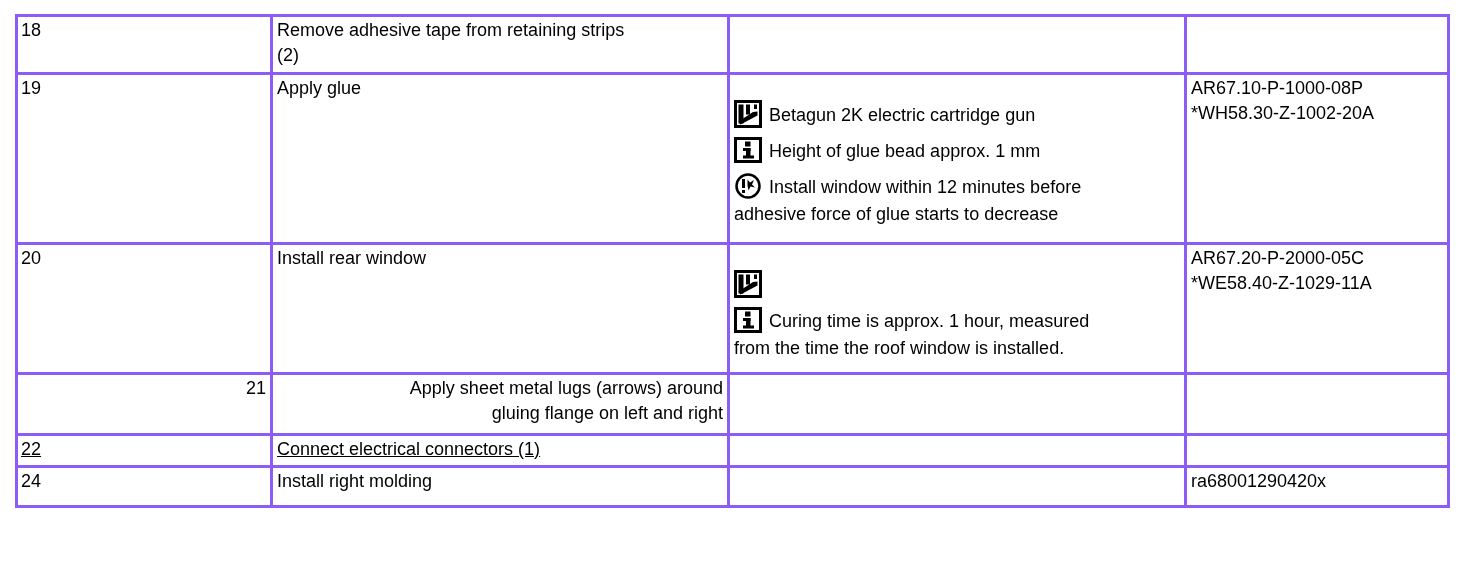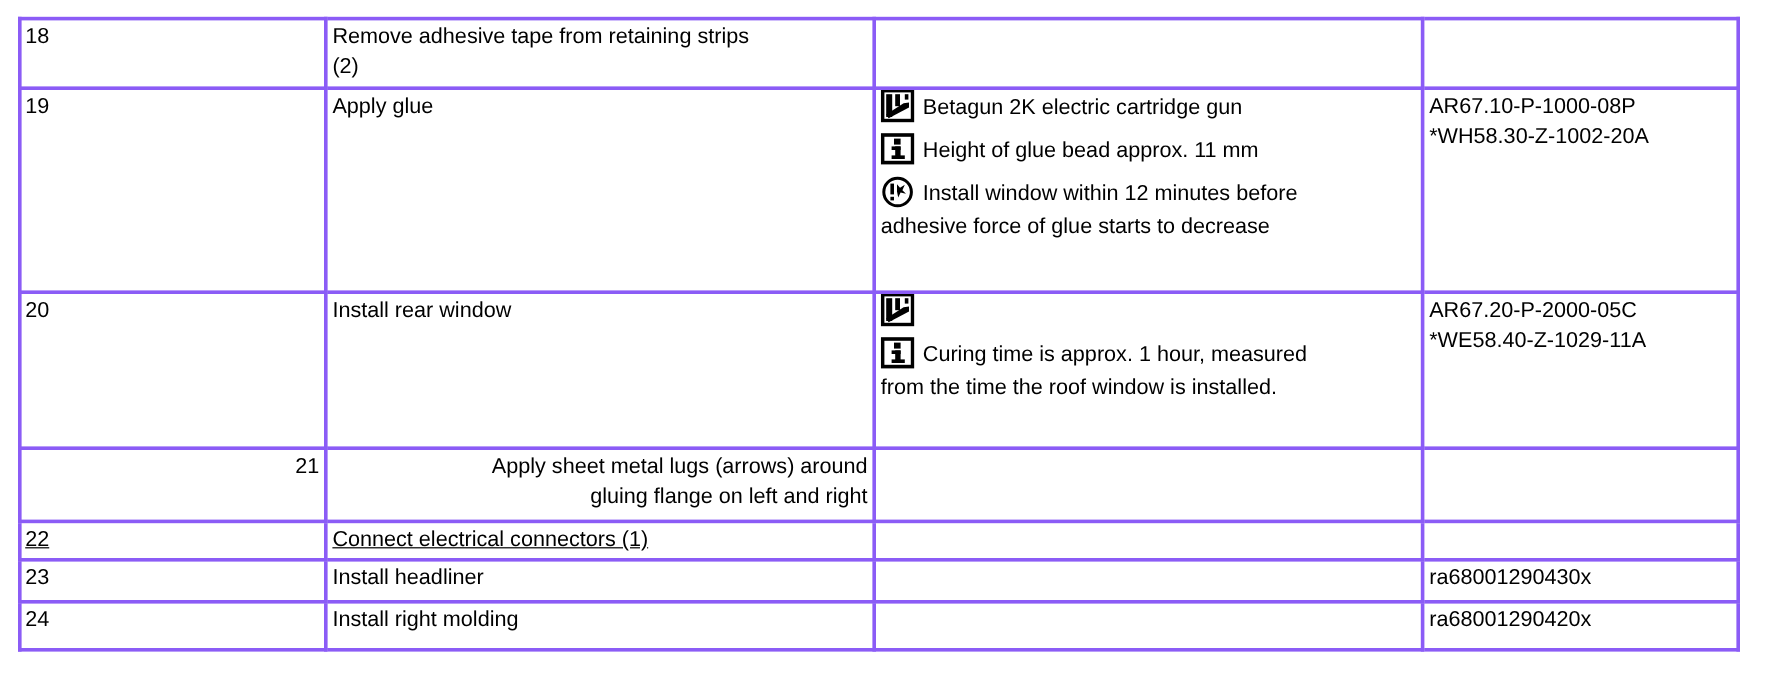--- a/index.html
+++ b/index.html
@@ -36,21 +36,21 @@
   }
   table.proc td.c-num { padding-left: 3px; }
   tr.r-0 { height: 58px; }
   tr.r-1 { height: 170px; }
   tr.r-2 { height: 130px; }
   tr.r-3 { height: 61px; text-align: right; }
   tr.r-4 { height: 32px; text-decoration: underline; }
   tr.r-5 { height: 35px; }
   tr.r-6 { height: 40px; }
   .wrap { white-space: pre-line; }
-  .notes { }
+  .notes { margin-top: 26px; }
   .note { margin-bottom: 8px; }
   .note-icon {
     display: inline-block;
     width: 28px;
     height: 28px;
     vertical-align: middle;
     margin-right: 7px;
     position: relative;
     top: -2px;
   }
@@ -90,21 +90,21 @@
                     <rect x="12" y="4.5" width="4" height="10" fill="#000"></rect>
                     <rect x="20" y="4.5" width="3" height="4.5" fill="#000"></rect>
                     <path d="M4.5 21.5 L19 12 L23.5 11.5 L23.5 15.5 L6.5 24.5 Z" fill="#000"></path>
                   </svg></span><span class="note-text">Betagun 2K electric cartridge gun</span></div>
               <div class="note"><span class="note-icon"><svg viewBox="0 0 28 28" xmlns="http://www.w3.org/2000/svg">
                     <rect x="1.5" y="2.5" width="25" height="23" fill="none" stroke="#000" stroke-width="3"></rect>
                     <rect x="11" y="5.5" width="5.5" height="5" fill="#000"></rect>
                     <rect x="9" y="12" width="7.5" height="3" fill="#000"></rect>
                     <rect x="12" y="12" width="4.5" height="8.5" fill="#000"></rect>
                     <rect x="9" y="19.5" width="11" height="3" fill="#000"></rect>
-                  </svg></span><span class="note-text">Height of glue bead approx. 11 mm</span></div>
+                  </svg></span><span class="note-text">Height of glue bead approx. 1 mm</span></div>
               <div class="note"><span class="note-icon"><svg viewBox="0 0 28 28" xmlns="http://www.w3.org/2000/svg">
                     <circle cx="14" cy="14" r="11.5" fill="none" stroke="#000" stroke-width="2.5"></circle>
                     <rect x="8" y="7" width="3" height="9" fill="#000"></rect>
                     <rect x="8" y="18" width="3" height="3" fill="#000"></rect>
                     <path d="M13.5 7.5 L16 10.5 L20 8 L18 12.5 L21 15.5 L16.5 14.5 L14.5 18.5 L13.5 13.5 Z" fill="#000"></path>
                   </svg></span><span class="note-text">Install window within 12 minutes before
 adhesive force of glue starts to decrease</span></div>
             </div>
           </td>
     <td class="c-refs"><span class="wrap">AR67.10-P-1000-08P
@@ -149,28 +149,20 @@
 
   <tr class="r-4">
     <td class="c-num"><span class="wrap">22</span></td>
     <td class="c-task"><span class="wrap">Connect electrical connectors (1)</span></td>
     <td class="c-notes">
             <div class="notes"></div>
           </td>
     <td class="c-refs"><span class="wrap"></span></td>
   </tr>
 
-  <tr class="r-5">
-    <td class="c-num"><span class="wrap">23</span></td>
-    <td class="c-task"><span class="wrap">Install headliner</span></td>
-    <td class="c-notes">
-            <div class="notes"></div>
-          </td>
-    <td class="c-refs"><span class="wrap">ra68001290430x</span></td>
-  </tr>
 
   <tr class="r-6">
     <td class="c-num"><span class="wrap">24</span></td>
     <td class="c-task"><span class="wrap">Install right molding</span></td>
     <td class="c-notes">
             <div class="notes"></div>
           </td>
     <td class="c-refs"><span class="wrap">ra68001290420x</span></td>
   </tr>
 </tbody>

